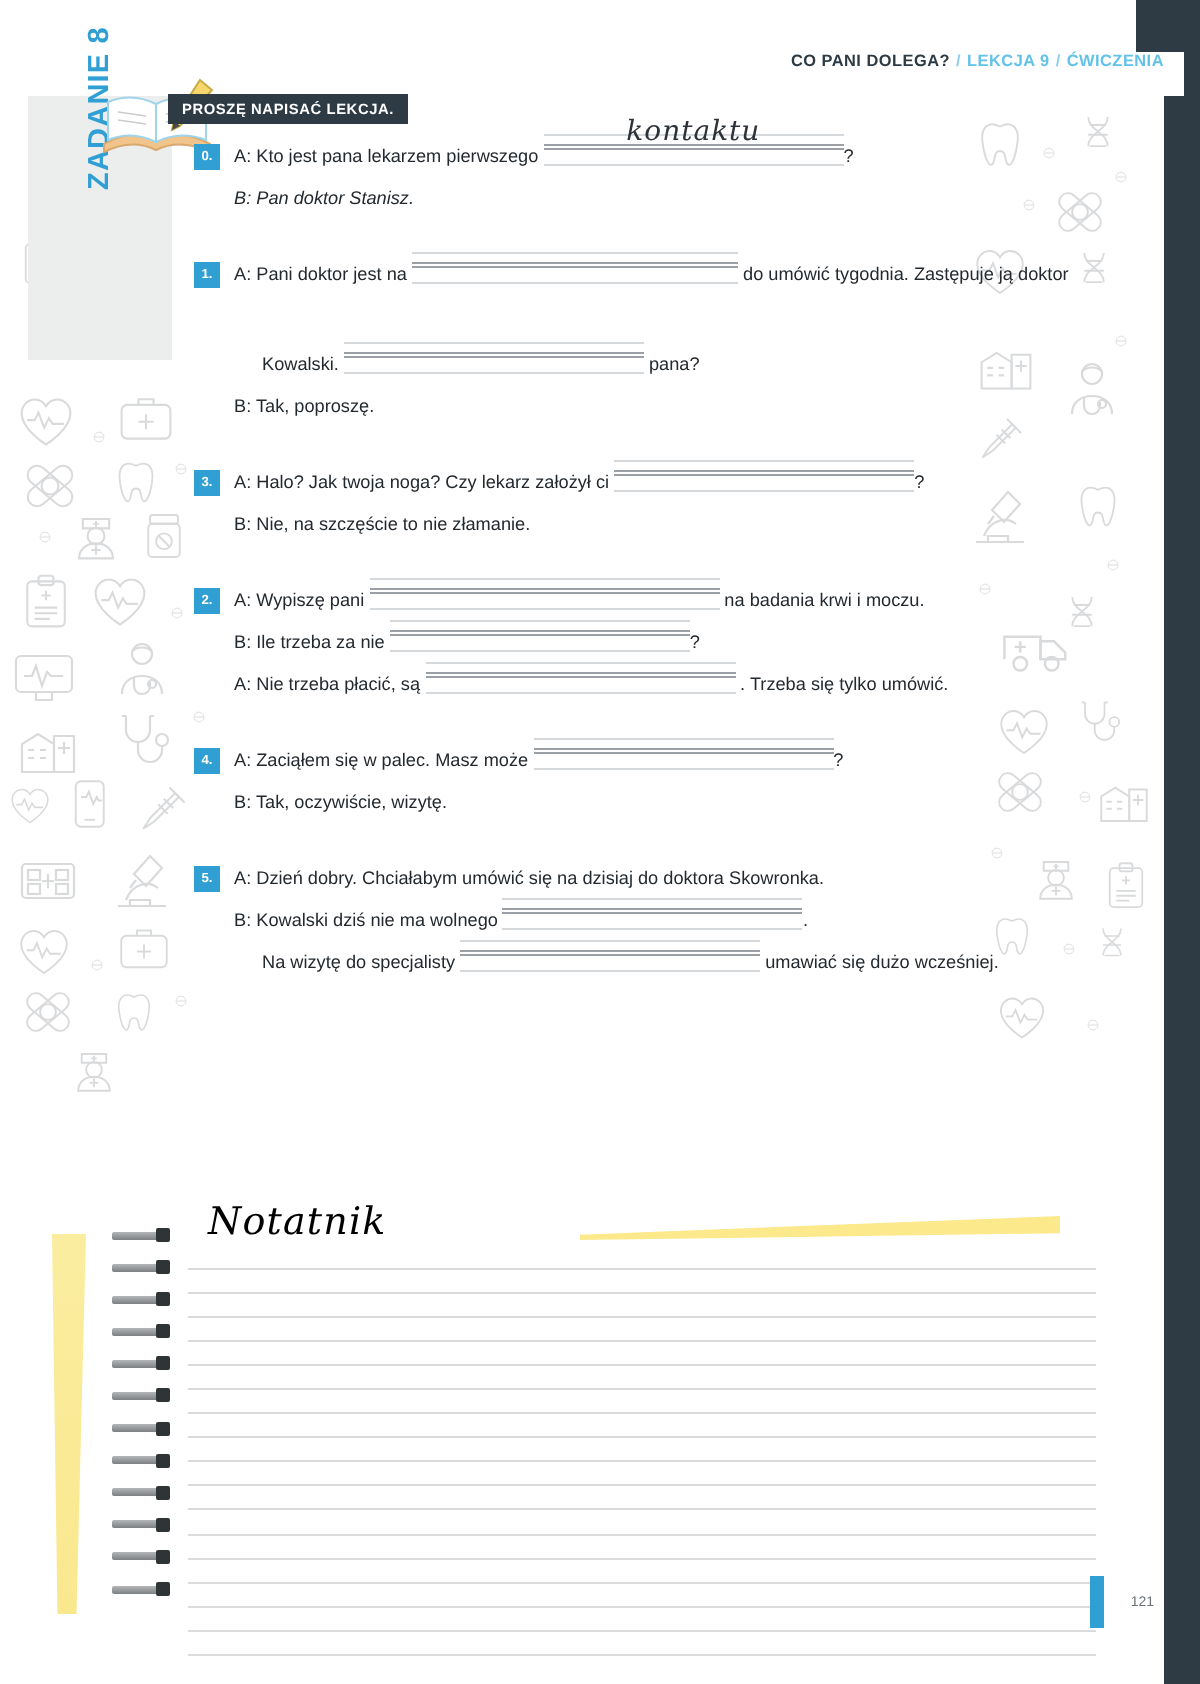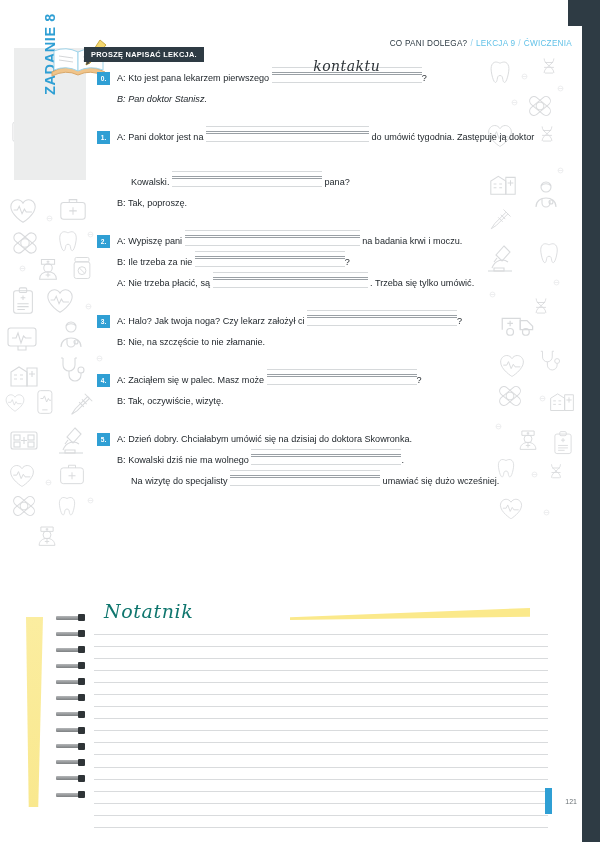--- a/index.html
+++ b/index.html
@@ -17,23 +17,23 @@
   .iconfield.right{right:18px;width:104px;}
   .ico{position:absolute;color:#b9bcc0;}
   .ico svg{display:block;width:100%;height:100%;}
 
   
   .rail{position:absolute;top:0;right:0;width:18px;height:842px;background:#2e3b44;}
   .rail-notch{position:absolute;right:18px;top:0;width:14px;height:40px;background:#2e3b44;}
 
   
   .header-tab{
-    position:absolute;right:18px;top:26px;height:22px;
-    background:#fff;display:flex;align-items:flex-end;padding:0 10px 0 14px;
-    font-size:8.2px;font-weight:normal;letter-spacing:.25px;white-space:nowrap;
+    position:absolute;right:8px;top:26px;height:22px;
+    background:#fff;display:flex;align-items:flex-start;padding:0 10px 0 14px;
+    font-size:8.2px;font-weight:bold;letter-spacing:.25px;white-space:nowrap;
   }
   .hdr-main{color:#2e3b44;}
   .hdr-sep{color:#8fd0ee;margin:0 3px;}
   .hdr-sub{color:#63c2e8;}
 
   
   .task-box{
     position:absolute;left:14px;top:48px;width:72px;height:132px;
     background:#eceded;
   }
@@ -90,21 +90,21 @@
   }
   .rings{position:absolute;left:56px;top:28px;width:34px;}
   .ring{position:relative;height:7px;margin-bottom:9.1px;}
   .ring .bar{position:absolute;left:0;top:1.5px;width:26px;height:4px;
     background:linear-gradient(to bottom,#b4b6b8,#7d8082);border-radius:1px;}
   .ring .cap{position:absolute;left:22px;top:0;width:7px;height:7px;background:#2f3437;border-radius:1px;}
 
   .note-title{
     position:absolute;left:104px;top:14px;
     font-family:"DejaVu Serif",serif;font-style:italic;font-size:19px;
-    color:#0f766e;letter-spacing:.6px;
+    color:#000000;letter-spacing:.6px;
   }
   .highlighter{
     position:absolute;left:290px;top:22px;width:240px;height:12px;
     background:#fbe98b;
     clip-path:polygon(0 78%,100% 0,100% 72%,0 100%);
   }
   .note-lines{position:absolute;left:94px;top:48px;right:34px;}
   .nline{border-top:1px solid #d9dbdd;height:11.05px;}
 
   
@@ -584,29 +584,29 @@
         <div class="line pad" style="height: 21px;"><span class="txt">A: </span><span class="txt">Kto jest pana lekarzem pierwszego </span><span class="blank" style="width: 150px;"><i class="l1"></i><i class="l2"></i><i class="l3"></i><i class="l4"></i><span class="hand">kontaktu</span></span><span class="txt">?</span></div>
         <div class="line pad" style="height: 21px; font-style: italic;"><span class="txt">B: </span><span class="txt">Pan doktor Stanisz. </span></div>
       </div>
       <div class="ex" style="margin-bottom: 17px;">
         <div class="badge" style="top: 0px;">1.</div>
         <div class="line pad" style="height: 21px;"><span class="txt">A: </span><span class="txt">Pani doktor jest na </span><span class="blank" style="width: 163px;"><i class="l1"></i><i class="l2"></i><i class="l3"></i><i class="l4"></i></span><span class="txt"> do umówić tygodnia. Zastępuje ją doktor</span></div>
         <div class="line indent" style="height: 21px; margin-top: 24px;"><span class="txt">Kowalski. </span><span class="blank" style="width: 150px;"><i class="l1"></i><i class="l2"></i><i class="l3"></i><i class="l4"></i></span><span class="txt"> pana?</span></div>
         <div class="line pad" style="height: 21px;"><span class="txt">B: </span><span class="txt">Tak, poproszę. </span></div>
       </div>
       <div class="ex" style="margin-bottom: 17px;">
+        <div class="badge" style="top: 0px;">3.</div>
+        <div class="line pad" style="height: 21px;"><span class="txt">A: </span><span class="txt">Halo? Jak twoja noga? Czy lekarz założył ci </span><span class="blank" style="width: 150px;"><i class="l1"></i><i class="l2"></i><i class="l3"></i><i class="l4"></i></span><span class="txt">?</span></div>
+        <div class="line pad" style="height: 21px;"><span class="txt">B: </span><span class="txt">Nie, na szczęście to nie złamanie. </span></div>
+      </div>
+      <div class="ex" style="margin-bottom: 17px;">
         <div class="badge" style="top: 0px;">2.</div>
         <div class="line pad" style="height: 21px;"><span class="txt">A: </span><span class="txt">Wypiszę pani </span><span class="blank" style="width: 175px;"><i class="l1"></i><i class="l2"></i><i class="l3"></i><i class="l4"></i></span><span class="txt"> na badania krwi i moczu.</span></div>
         <div class="line pad" style="height: 21px;"><span class="txt">B: </span><span class="txt">Ile trzeba za nie </span><span class="blank" style="width: 150px;"><i class="l1"></i><i class="l2"></i><i class="l3"></i><i class="l4"></i></span><span class="txt">?</span></div>
         <div class="line pad" style="height: 21px;"><span class="txt">A: </span><span class="txt">Nie trzeba płacić, są </span><span class="blank" style="width: 155px;"><i class="l1"></i><i class="l2"></i><i class="l3"></i><i class="l4"></i></span><span class="txt"> . Trzeba się tylko umówić.</span></div>
-      </div>
-      <div class="ex" style="margin-bottom: 17px;">
-        <div class="badge" style="top: 0px;">3.</div>
-        <div class="line pad" style="height: 21px;"><span class="txt">A: </span><span class="txt">Halo? Jak twoja noga? Czy lekarz założył ci </span><span class="blank" style="width: 150px;"><i class="l1"></i><i class="l2"></i><i class="l3"></i><i class="l4"></i></span><span class="txt">?</span></div>
-        <div class="line pad" style="height: 21px;"><span class="txt">B: </span><span class="txt">Nie, na szczęście to nie złamanie. </span></div>
       </div>
       <div class="ex" style="margin-bottom: 17px;">
         <div class="badge" style="top: 0px;">4.</div>
         <div class="line pad" style="height: 21px;"><span class="txt">A: </span><span class="txt">Zaciąłem się w palec. Masz może </span><span class="blank" style="width: 150px;"><i class="l1"></i><i class="l2"></i><i class="l3"></i><i class="l4"></i></span><span class="txt">?</span></div>
         <div class="line pad" style="height: 21px;"><span class="txt">B: </span><span class="txt">Tak, oczywiście, wizytę. </span></div>
       </div>
       <div class="ex" style="margin-bottom: 17px;">
         <div class="badge" style="top: 0px;">5.</div>
         <div class="line pad" style="height: 21px;"><span class="txt">A: </span><span class="txt">Dzień dobry. Chciałabym umówić się na dzisiaj do doktora Skowronka. </span></div>
         <div class="line pad" style="height: 21px;"><span class="txt">B: </span><span class="txt">Kowalski dziś nie ma wolnego </span><span class="blank" style="width: 150px;"><i class="l1"></i><i class="l2"></i><i class="l3"></i><i class="l4"></i></span><span class="txt">.</span></div>

